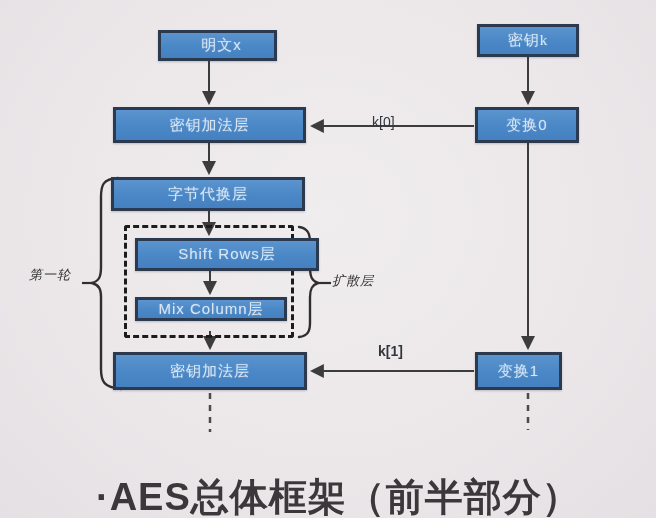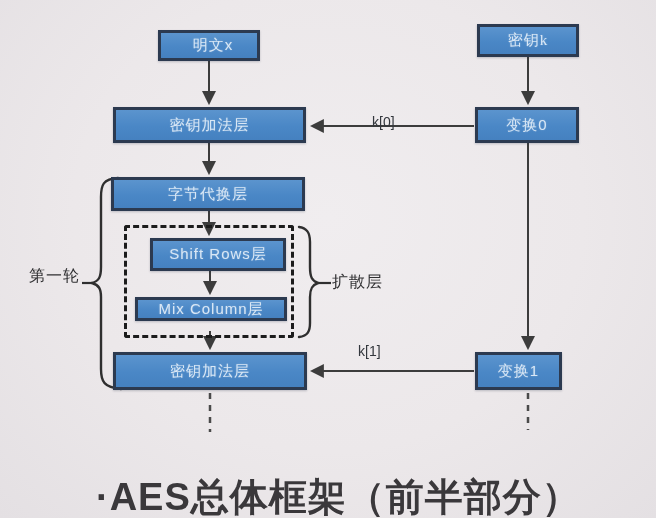--- a/index.html
+++ b/index.html
@@ -47,22 +47,23 @@
 
   .edge-label {
     position: absolute;
     color: #33373d;
     font-size: 14px;
   }
 
   .anno-label {
     position: absolute;
     color: #2f2f31;
-    font-size: 16px;
+    font-size: 13px;
     letter-spacing: 1px;
+    font-style: italic;
   }
 
   .diagram-title {
     position: absolute;
     left: 96px; top: 472px;
     color: #3a383b;
     font-size: 38px;
     font-weight: 800;
     letter-spacing: 1px;
     white-space: nowrap;
@@ -98,41 +99,41 @@
 
     <path d="M118 178 C103 179 101 185 101 197 L101 267 C101 277 99 281 92 283 C99 285 101 289 101 297 L101 369 C101 382 104 387 121 389" fill="none" stroke="#2f2f2f" stroke-width="2.4" stroke-linecap="round"></path>
     <line x1="82" y1="283" x2="92" y2="283" stroke="#2f2f2f" stroke-width="2.2"></line>
 
     <path d="M299 227 C308 228 310 234 310 242 L310 267 C310 277 312 281 318 283 C312 285 310 289 310 297 L310 323 C310 331 308 336 299 337" fill="none" stroke="#2f2f2f" stroke-width="2.4" stroke-linecap="round"></path>
     <line x1="318" y1="283" x2="331" y2="283" stroke="#2f2f2f" stroke-width="2.2"></line>
   </svg>
 
   <div class="dashed-frame"></div>
 
-  <div class="node" style="left:158px; top:30px; width:102px; height:31px;padding-left:8px;">明文x</div>
+  <div class="node" style="left:158px; top:30px; width:119px; height:31px;padding-left:8px;">明文x</div>
 
   <div class="node" style="left:477px; top:24px; width:102px; height:33px;font-family:Liberation Serif, serif;">密钥k</div>
 
   <div class="node" style="left:113px; top:107px; width:193px; height:36px;">密钥加法层</div>
 
   <div class="node" style="left:475px; top:107px; width:104px; height:36px;">变换0</div>
 
   <div class="node" style="left:111px; top:177px; width:194px; height:34px;">字节代换层</div>
 
-  <div class="node" style="left:135px; top:238px; width:136px; height:33px;margin-left:15px;">Shift Rows层</div>
+  <div class="node" style="left:135px; top:238px; width:184px; height:33px;">Shift Rows层</div>
 
   <div class="node" style="left:135px; top:297px; width:152px; height:24px;">Mix Column层</div>
 
   <div class="node" style="left:113px; top:352px; width:194px; height:38px;">密钥加法层</div>
 
   <div class="node" style="left:475px; top:352px; width:87px; height:38px;">变换1</div>
 
   <div class="edge-label" style="left:372px; top:96px;margin-top:18px;">k[0]</div>
 
-  <div class="edge-label" style="left:358px; top:343px;">k[1]</div>
+  <div class="edge-label" style="left:378px; top:343px;font-weight:bold;">k[1]</div>
 
   <div class="anno-label" style="left:29px; top:266px;">第一轮</div>
 
   <div class="anno-label" style="left:332px; top:272px;">扩散层</div>
 
   <div class="diagram-title">·AES总体框架（前半部分）</div>
 
 </div>
 
 </body></html>

